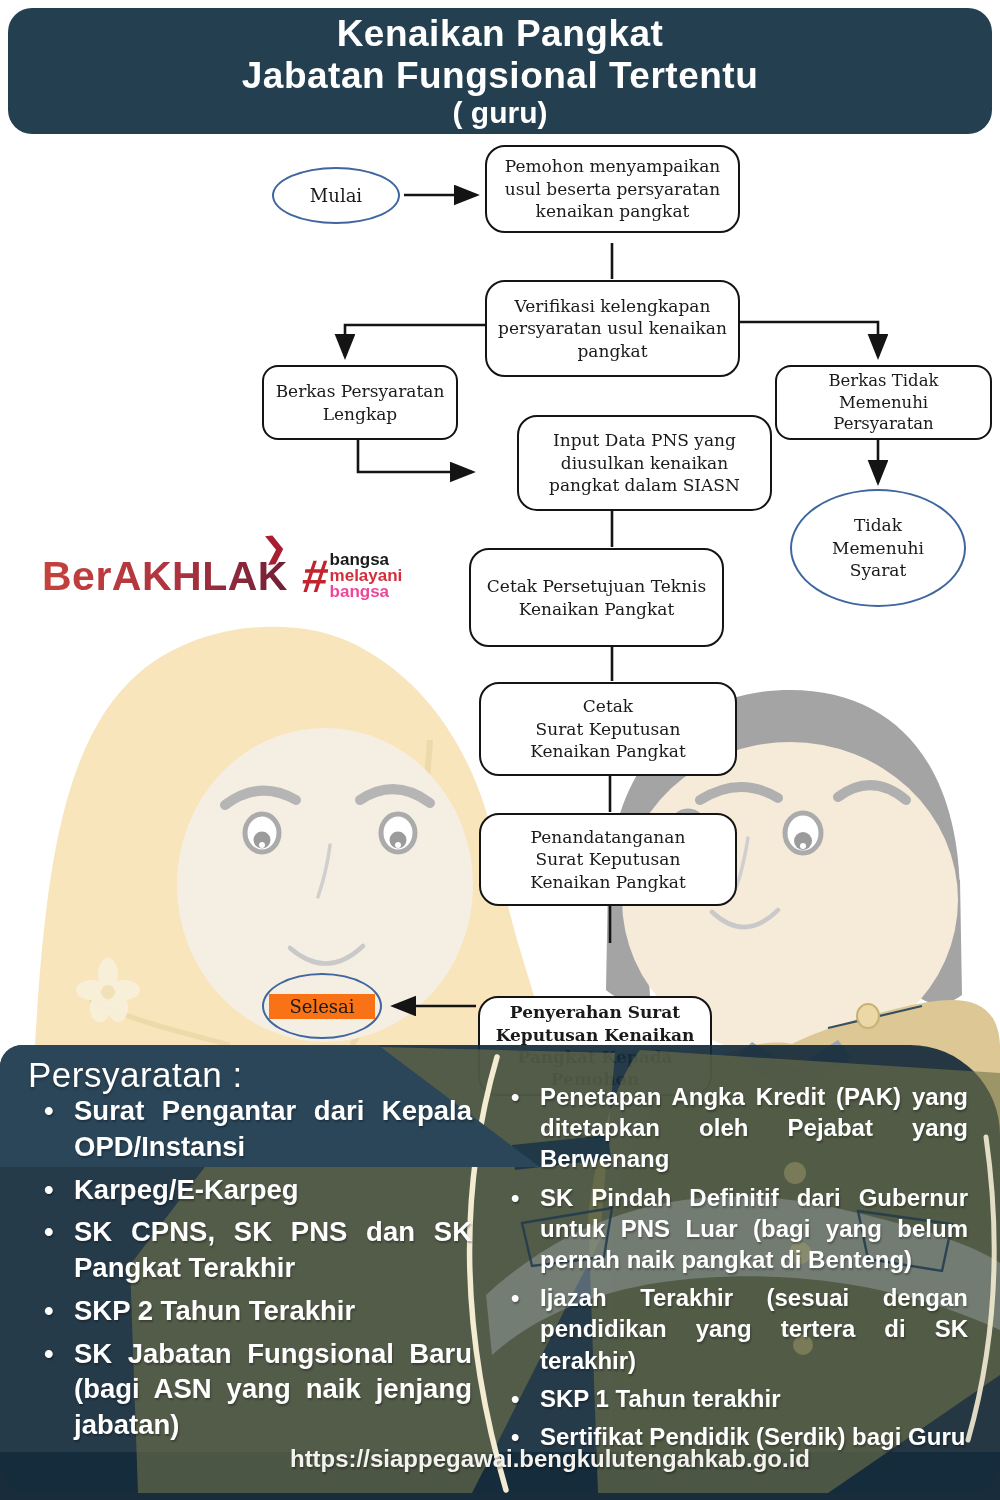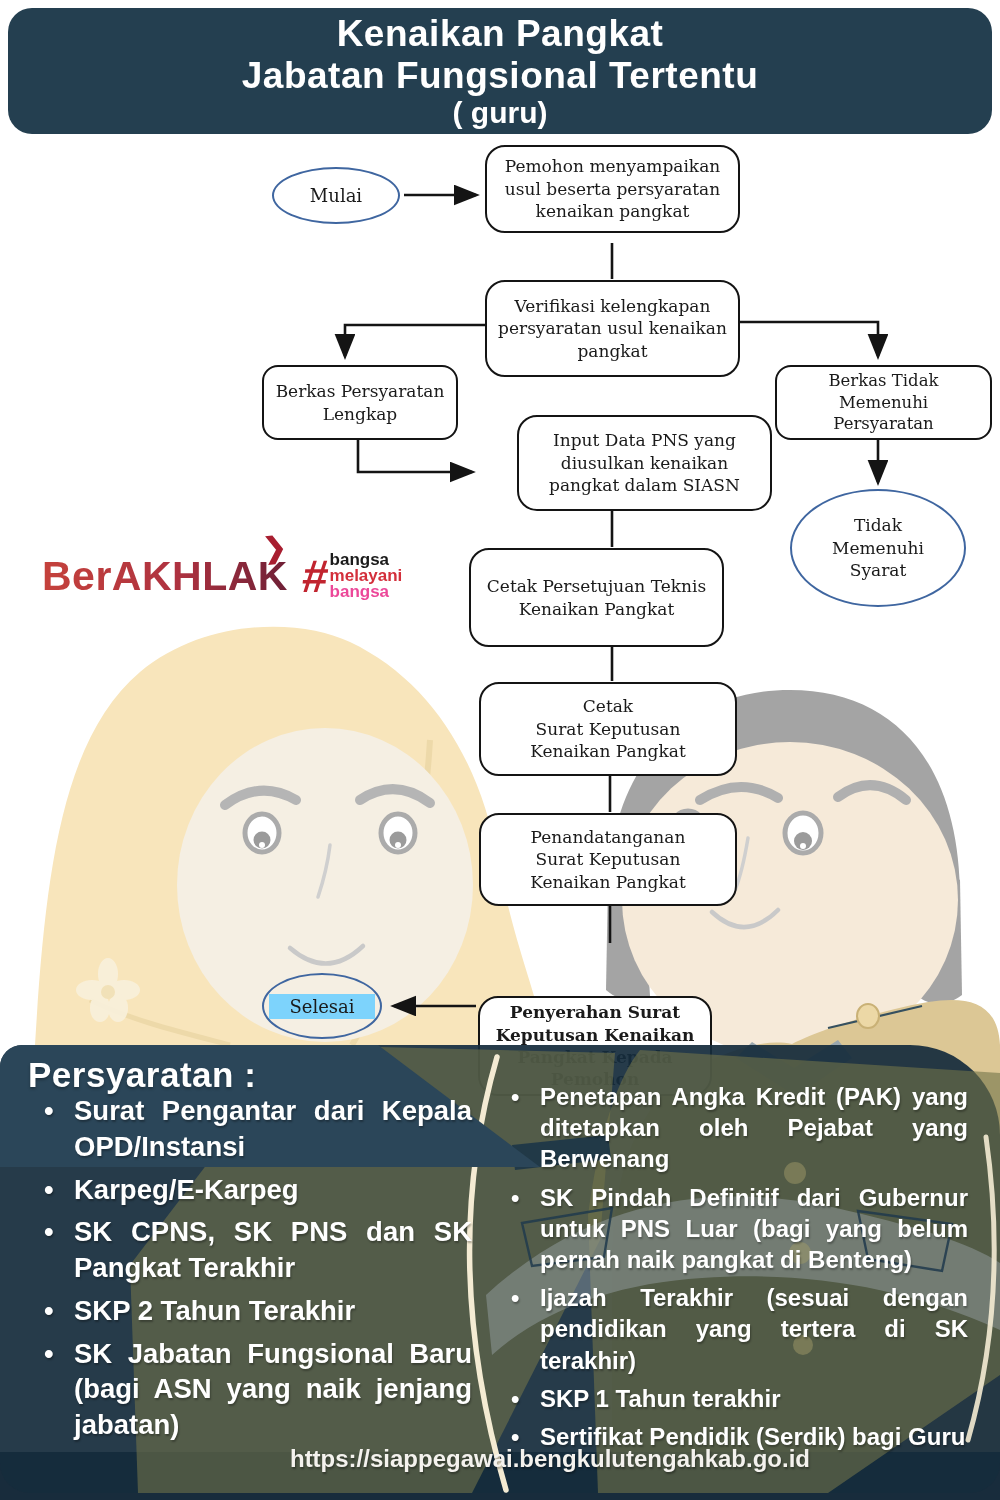--- a/index.html
+++ b/index.html
@@ -32,21 +32,21 @@
   #n3{left:262px;top:365px;width:196px;height:75px;border-radius:16px;}
   #n4{left:775px;top:365px;width:217px;height:75px;border-radius:16px;font-size:16.5px;}
   #n5{left:485px;top:415px;width:255px;height:96px;margin-left:32px;}
   #n6{left:469px;top:548px;width:255px;height:99px;}
   #n7{left:479px;top:682px;width:258px;height:94px;}
   #n8{left:479px;top:813px;width:258px;height:93px;}
   #n9{left:478px;top:996px;width:234px;height:100px;font-weight:bold;}
   #ov-mulai{left:272px;top:167px;width:128px;height:57px;}
   #ov-tidak{left:790px;top:489px;width:176px;height:118px;font-size:17px;line-height:1.35;}
   #ov-selesai{left:262px;top:973px;width:120px;height:66px;background:transparent;}
-  #ov-selesai span{background:#7dd3fc;padding:2px 20px;}
+  #ov-selesai span{background:#f97316;padding:2px 20px;}
 
   
   .logo{position:absolute;left:42px;top:552px;z-index:3;display:flex;align-items:center;gap:14px;}
   .brand-wrap{position:relative;}
   .brand{font-size:41px;font-weight:800;letter-spacing:.5px;
          background:linear-gradient(90deg,#c5423c 0%,#ae3240 55%,#6e2036 100%);
          -webkit-background-clip:text;background-clip:text;color:transparent;
          font-family:"Liberation Sans",sans-serif;}
   .chev{position:absolute;right:2px;top:-22px;color:#a81e30;font-size:28px;font-weight:800;
         transform:rotate(-6deg);}
@@ -56,21 +56,21 @@
   .tl .a{color:#1a1a1a;} .tl .b{color:#d32f3b;} .tl .c{color:#ec4899;}
 
   
   .darkstrip{position:absolute;left:0;top:1452px;width:1000px;height:48px;background:#182c3c;z-index:3;}
   .panel{position:absolute;left:0;top:1045px;width:1000px;height:448px;
          background:rgba(21,44,60,0.93);z-index:4;
          border-radius:22px 90px 30px 30px;}
   .panel-decor{position:absolute;left:0;top:0;width:1000px;height:448px;pointer-events:none;}
   .tab{position:absolute;left:0;top:0;width:540px;height:122px;background:#2b4659;
        clip-path:polygon(0 0,70% 0,100% 100%,0 100%);border-top-left-radius:22px;}
-  .ph{position:absolute;left:28px;top:10px;color:#fff;font-size:35px;font-weight:700;
+  .ph{position:absolute;left:28px;top:10px;color:#fff;font-size:35px;font-weight:400;
       letter-spacing:.5px;text-shadow:0 2px 3px rgba(0,0,0,.3);}
   .plist{position:absolute;margin:0;padding:0;list-style:none;color:#fff;font-weight:700;
          text-shadow:1px 2px 2px rgba(0,0,0,.3);}
   .plist li{position:relative;padding-left:38px;text-align:justify;text-align-last:left;
             -moz-text-align-last:left;}
   .plist li::before{content:"•";position:absolute;left:8px;top:0;}
   .col-left{left:36px;top:48px;width:436px;font-size:27.5px;line-height:1.3;}
   .col-left li{margin-bottom:7px;}
   .col-right{left:506px;top:36px;width:462px;font-size:24px;line-height:1.3;}
   .col-right li{margin-bottom:7px;padding-left:34px;}

